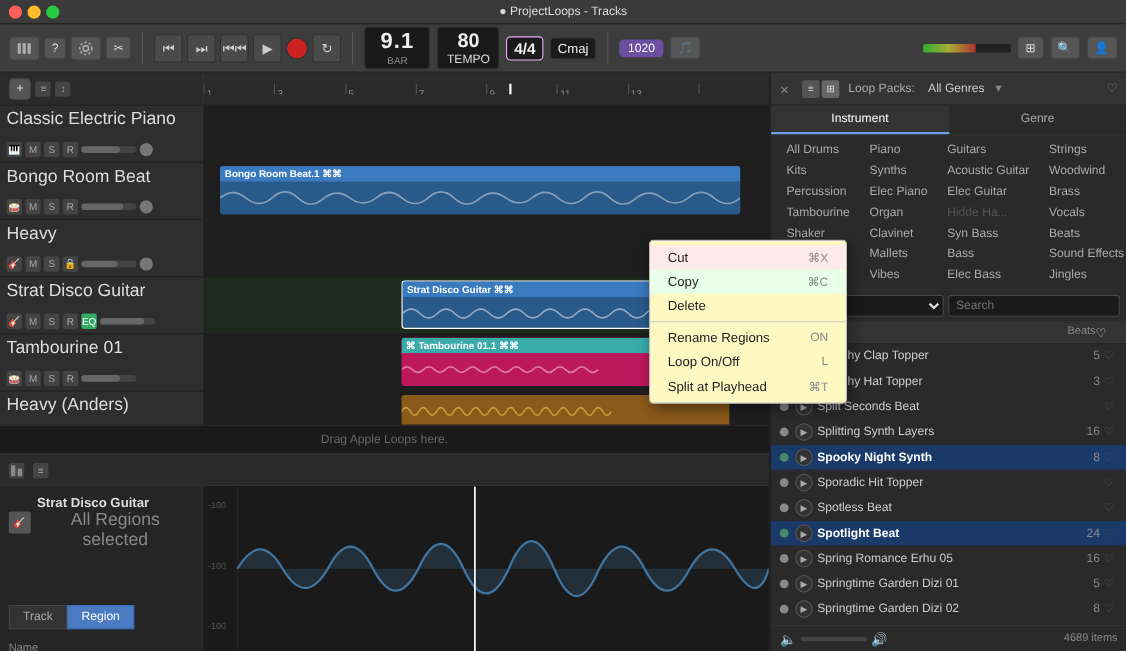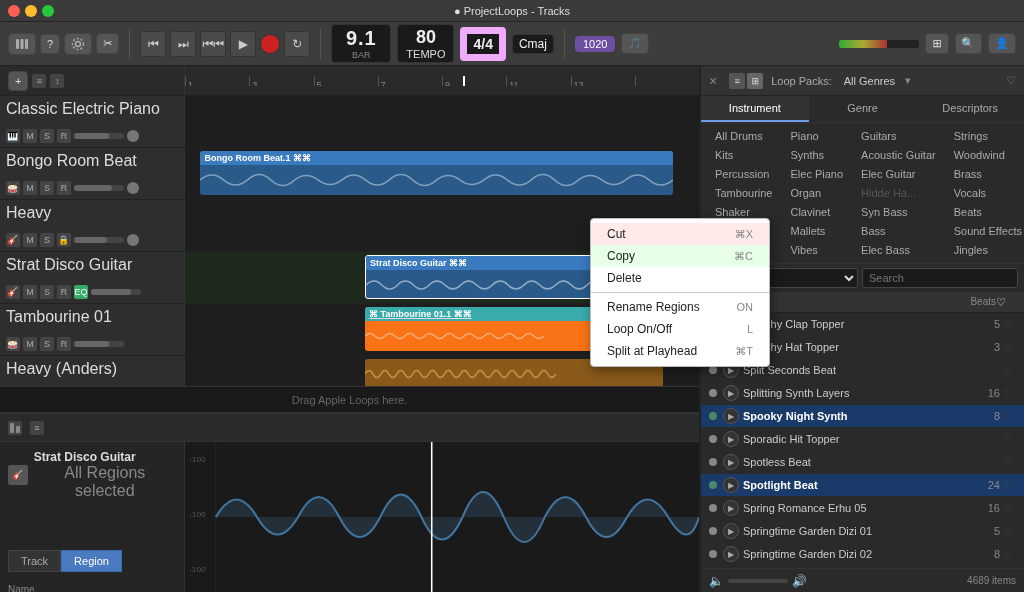--- a/index.html
+++ b/index.html
@@ -18,21 +18,21 @@
     .tb-btn { background: #555; border: 1px solid #444; border-radius: 4px; padding: 3px 6px; color: #ddd; font-size: 11px; cursor: pointer; display: flex; align-items: center; }
     .tb-section { display: flex; align-items: center; gap: 4px; }
     .tb-divider { width: 1px; height: 30px; background: #555; margin: 0 4px; }
     .transport-btn { background: #4a4a4a; border: 1px solid #333; border-radius: 3px; width: 26px; height: 26px; display: flex; align-items: center; justify-content: center; cursor: pointer; color: #ccc; font-size: 12px; }
     .record-btn { background: #cc2222; border-radius: 50%; width: 20px; height: 20px; }
     .counter-display { background: #1a1a1a; border: 1px solid #333; border-radius: 4px; padding: 2px 8px; text-align: center; min-width: 60px; }
     .counter-display .big { font-size: 20px; font-weight: bold; color: #eee; letter-spacing: 1px; }
     .counter-display .label { font-size: 9px; color: #888; }
     .tempo-display { background: #1a1a1a; border: 1px solid #333; border-radius: 4px; padding: 2px 8px; text-align: center; }
     .tempo-display .big { font-size: 18px; font-weight: bold; color: #eee; }
-    .sig-display { background: #1a1a1a; border: 7px solid #f0abfc; border-radius: 4px; padding: 2px 6px; text-align: left; }
+    .sig-display { background: #1a1a1a; border: 1px solid #f0abfc; border-radius: 4px; padding: 2px 6px; text-align: left; }
     .sig-display .big { font-size: 14px; font-weight: bold; color: #eee; }
     .key-display { background: #1a1a1a; border: 1px solid #333; border-radius: 4px; padding: 2px 6px; font-size: 12px; color: #eee; }
     .lcd-purple { background: #6b4fa0; border-radius: 4px; padding: 2px 8px; color: #fff; font-size: 11px; }
     .tb-right { margin-left: auto; display: flex; align-items: center; gap: 6px; }
     .meter-bar { width: 80px; height: 8px; background: #222; border-radius: 2px; overflow: hidden; }
     .meter-fill { height: 100%; background: linear-gradient(to right, #3a3, #aa3, #a33); width: 60%; }
 
     
     #main { display: flex; height: calc(592px - 66px); }
 
@@ -57,31 +57,31 @@
     .track-vol-fill { height: 100%; background: #666; border-radius: 3px; }
     .track-knob { width: 12px; height: 12px; background: #777; border-radius: 50%; }
     .track-content { flex: 1; background: #1e1e1e; position: relative; overflow: hidden; }
 
     
     .clip { position: absolute; top: 4px; height: 44px; border-radius: 3px; overflow: hidden; cursor: pointer; }
     .clip-header { height: 14px; display: flex; align-items: center; padding: 0 4px; font-size: 9px; font-weight: bold; }
     .clip-wave { flex: 1; height: 30px; display: flex; align-items: center; justify-content: center; opacity: 0.7; }
     .clip-blue { background: #2a5a8a; }
     .clip-blue .clip-header { background: #3a7abf; color: #fff; }
-    .clip-teal { background: #f97316; text-decoration: underline; }
+    .clip-teal { background: #be185d; }
     .clip-teal .clip-header { background: #3aabab; color: #fff; }
     .clip-orange { background: #8a5a1a; }
     .clip-orange .clip-header { background: #cc8833; color: #fff; }
     .clip-selected { border: 1px solid #fff; }
 
     
     .playhead { position: absolute; top: 0; width: 2px; background: #fff; height: 100%; z-index: 10; pointer-events: none; }
 
     
-    #context-menu { position: absolute; background: #ffffff; border: 1px solid #bbb; border-radius: 4px; box-shadow: 2px 4px 12px rgba(0,0,0,0.4); z-index: 100; padding: 4px 0; color: #222; font-size: 12px; min-width: 180px; top: 218px; left: 590px; }
+    #context-menu { position: absolute; background: #fef9c3; border: 1px solid #bbb; border-radius: 4px; box-shadow: 2px 4px 12px rgba(0,0,0,0.4); z-index: 100; padding: 4px 0; color: #222; font-size: 12px; min-width: 180px; top: 218px; left: 590px; }
     .ctx-item { padding: 4px 16px; display: flex; justify-content: space-between; align-items: center; cursor: pointer; }
     .ctx-shortcut { color: #888; font-size: 11px; margin-left: 20px; }
     .ctx-divider { height: 1px; background: #ccc; margin: 3px 0; }
 
     
     #bottom-editor { height: 180px; background: #1e1e1e; border-top: 2px solid #333; display: flex; flex-direction: column; }
     #bottom-toolbar { height: 28px; background: #2a2a2a; border-bottom: 1px solid #333; display: flex; align-items: center; padding: 0 8px; gap: 8px; }
     #bottom-content { display: flex; flex: 1; overflow: hidden; }
     #bottom-left { width: 185px; border-right: 1px solid #333; background: #252525; padding: 8px; display: flex; flex-direction: column; gap: 6px; }
     .bl-track-name { font-size: 12px; color: #ddd; font-weight: bold; }
@@ -433,21 +433,20 @@
       </div>
       <span class="rp-packs-label">Loop Packs:</span>
       <span class="rp-packs-value" style="cursor:pointer;">All Genres</span>
       <span style="color:#888;cursor:pointer;margin-left:2px;">▾</span>
       <span style="margin-left:auto;color:#888;cursor:pointer;">♡</span>
     </div>
 
     <div id="rp-tabs">
       <div class="rp-tab active">Instrument</div>
       <div class="rp-tab">Genre</div>
-      <div class="rp-tab">Descriptors</div>
     </div>
 
     <div style="display:flex;border-bottom:1px solid #333;padding:4px 6px;gap:2px;">
       <div style="flex:1;display:flex;flex-direction:column;gap:1px;">
         <div class="rp-cat">All Drums</div>
         <div class="rp-cat">Kits</div>
         <div class="rp-cat">Percussion</div>
         <div class="rp-cat">Tambourine</div>
         <div class="rp-cat">Shaker</div>
         <div class="rp-cat">Conga</div>

